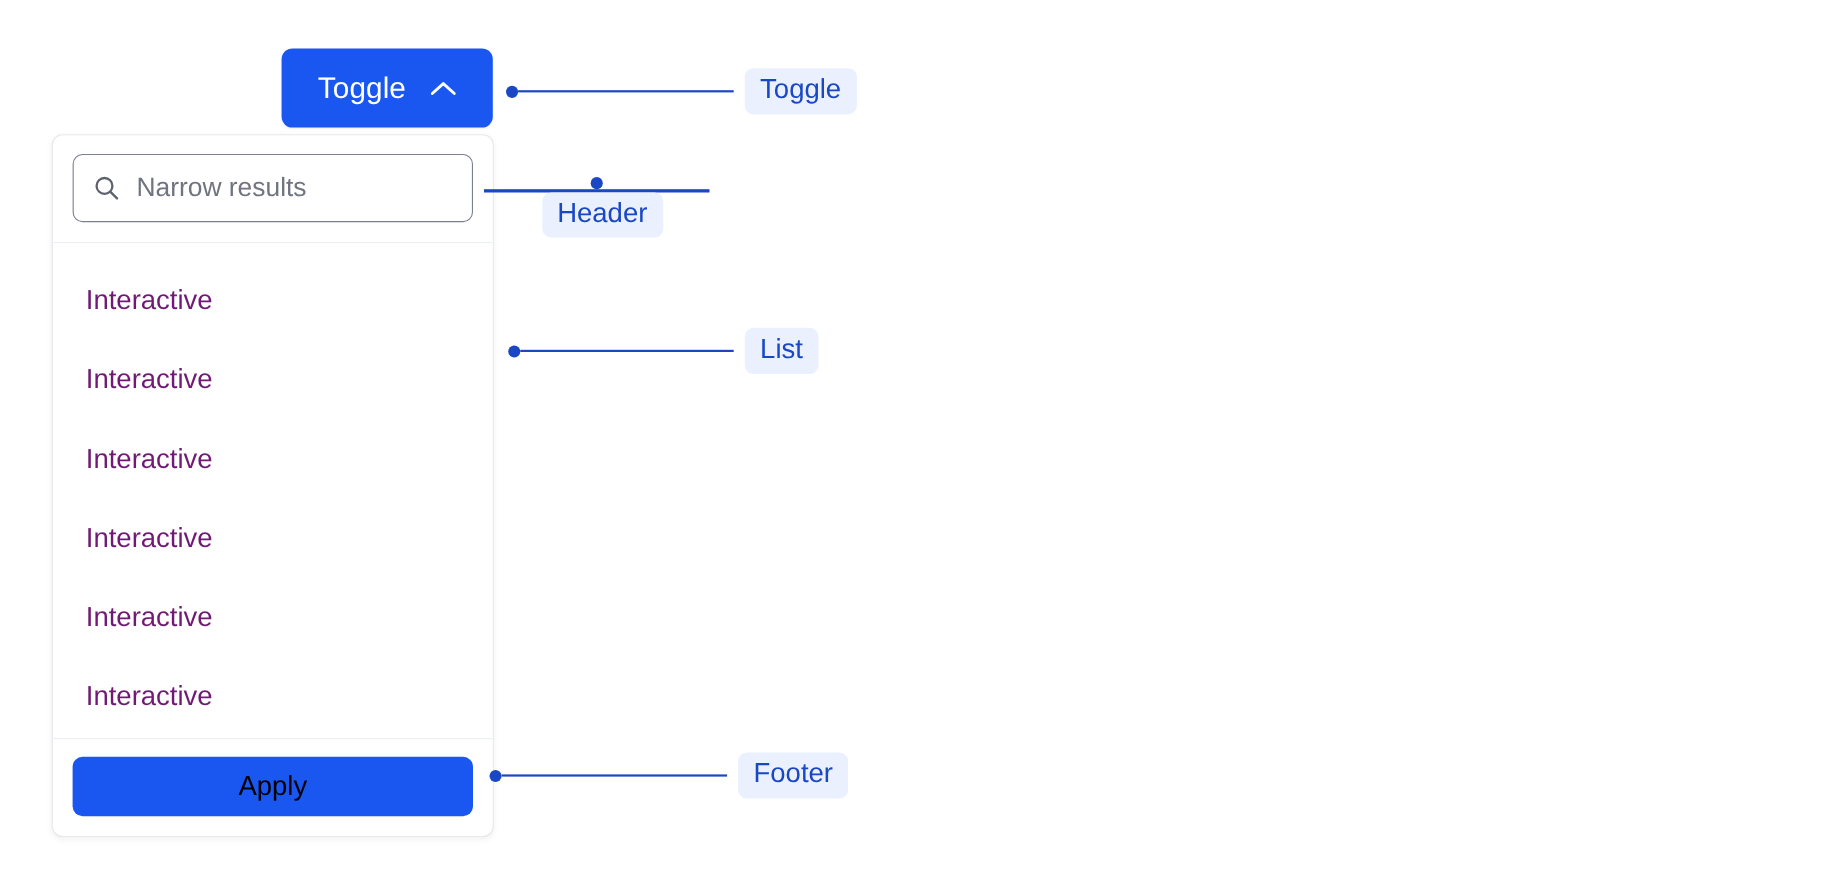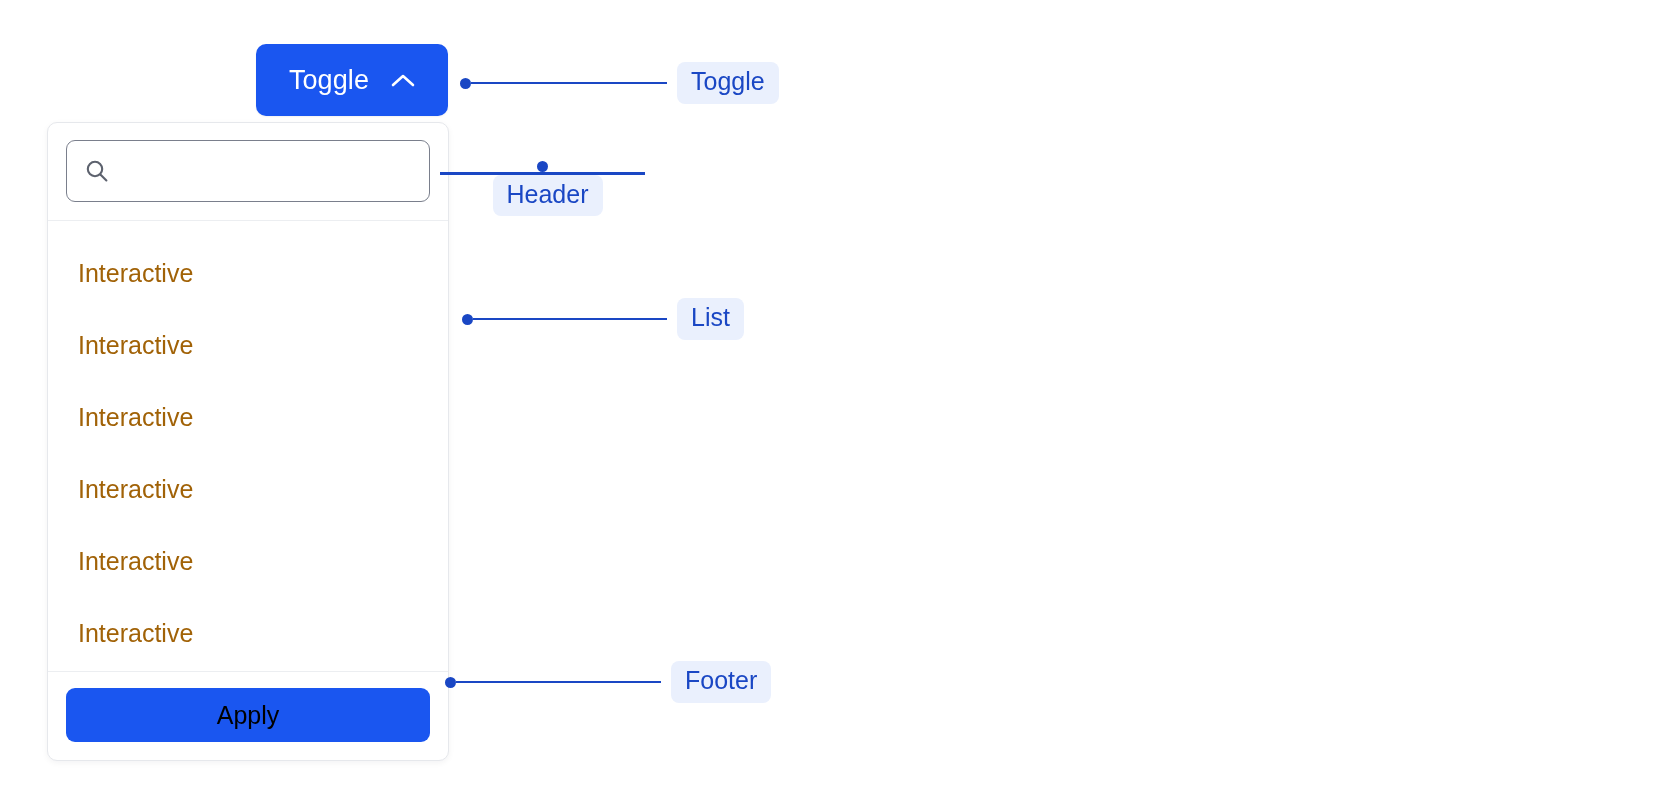--- a/index.html
+++ b/index.html
@@ -106,21 +106,21 @@
     flex: 1 1 auto;
     padding: 16px 0 8px 0;
     overflow: hidden;
   }
   .list-item {
     height: 72px;
     display: flex;
     align-items: center;
     padding: 0 18px 0 30px;
     font-size: 25px;
-    color: #a16207;
+    color: #701a75;
     cursor: pointer;
     box-sizing: border-box;
     background: transparent;
   }
 
   
   .panel-footer {
     border-top: 1px solid #eceef1;
     padding: 16px 18px 18px 18px;
     box-sizing: border-box;
@@ -183,20 +183,21 @@
 <div id="dropdown-panel">
 
   <div class="panel-header">
     <div class="search-wrap">
       <span>
         <svg class="search-icon" viewBox="0 0 26 26" fill="none" xmlns="http://www.w3.org/2000/svg">
           <circle cx="11" cy="11" r="7.2" stroke="#5d626e" stroke-width="2.1"></circle>
           <path d="M16.4 16.4 L22.4 22.4" stroke="#5d626e" stroke-width="2.1" stroke-linecap="round"></path>
         </svg>
       </span>
+      <input class="search-input" type="text" placeholder="Narrow results" value="" style="">
     </div>
   </div>
 
   <div class="panel-list">
     <div class="list-item">
       <span>Interactive</span>
     </div>
     <div class="list-item">
       <span>Interactive</span>
     </div>
@@ -231,17 +232,17 @@
   <span class="ann-line" style="width:205px;"></span>
   <span class="ann-pill">Header</span>
 </div>
 
 <div class="annotation" style="left:462px; top:299px;align-items:center;">
   <span class="ann-dot"></span>
   <span class="ann-line" style="width:194px;"></span>
   <span class="ann-pill">List</span>
 </div>
 
-<div class="annotation" style="left:445px; top:662px;">
+<div class="annotation" style="left:445px; top:685px;">
   <span class="ann-dot"></span>
   <span class="ann-line" style="width:205px;"></span>
   <span class="ann-pill">Footer</span>
 </div>
 
 </body></html>

